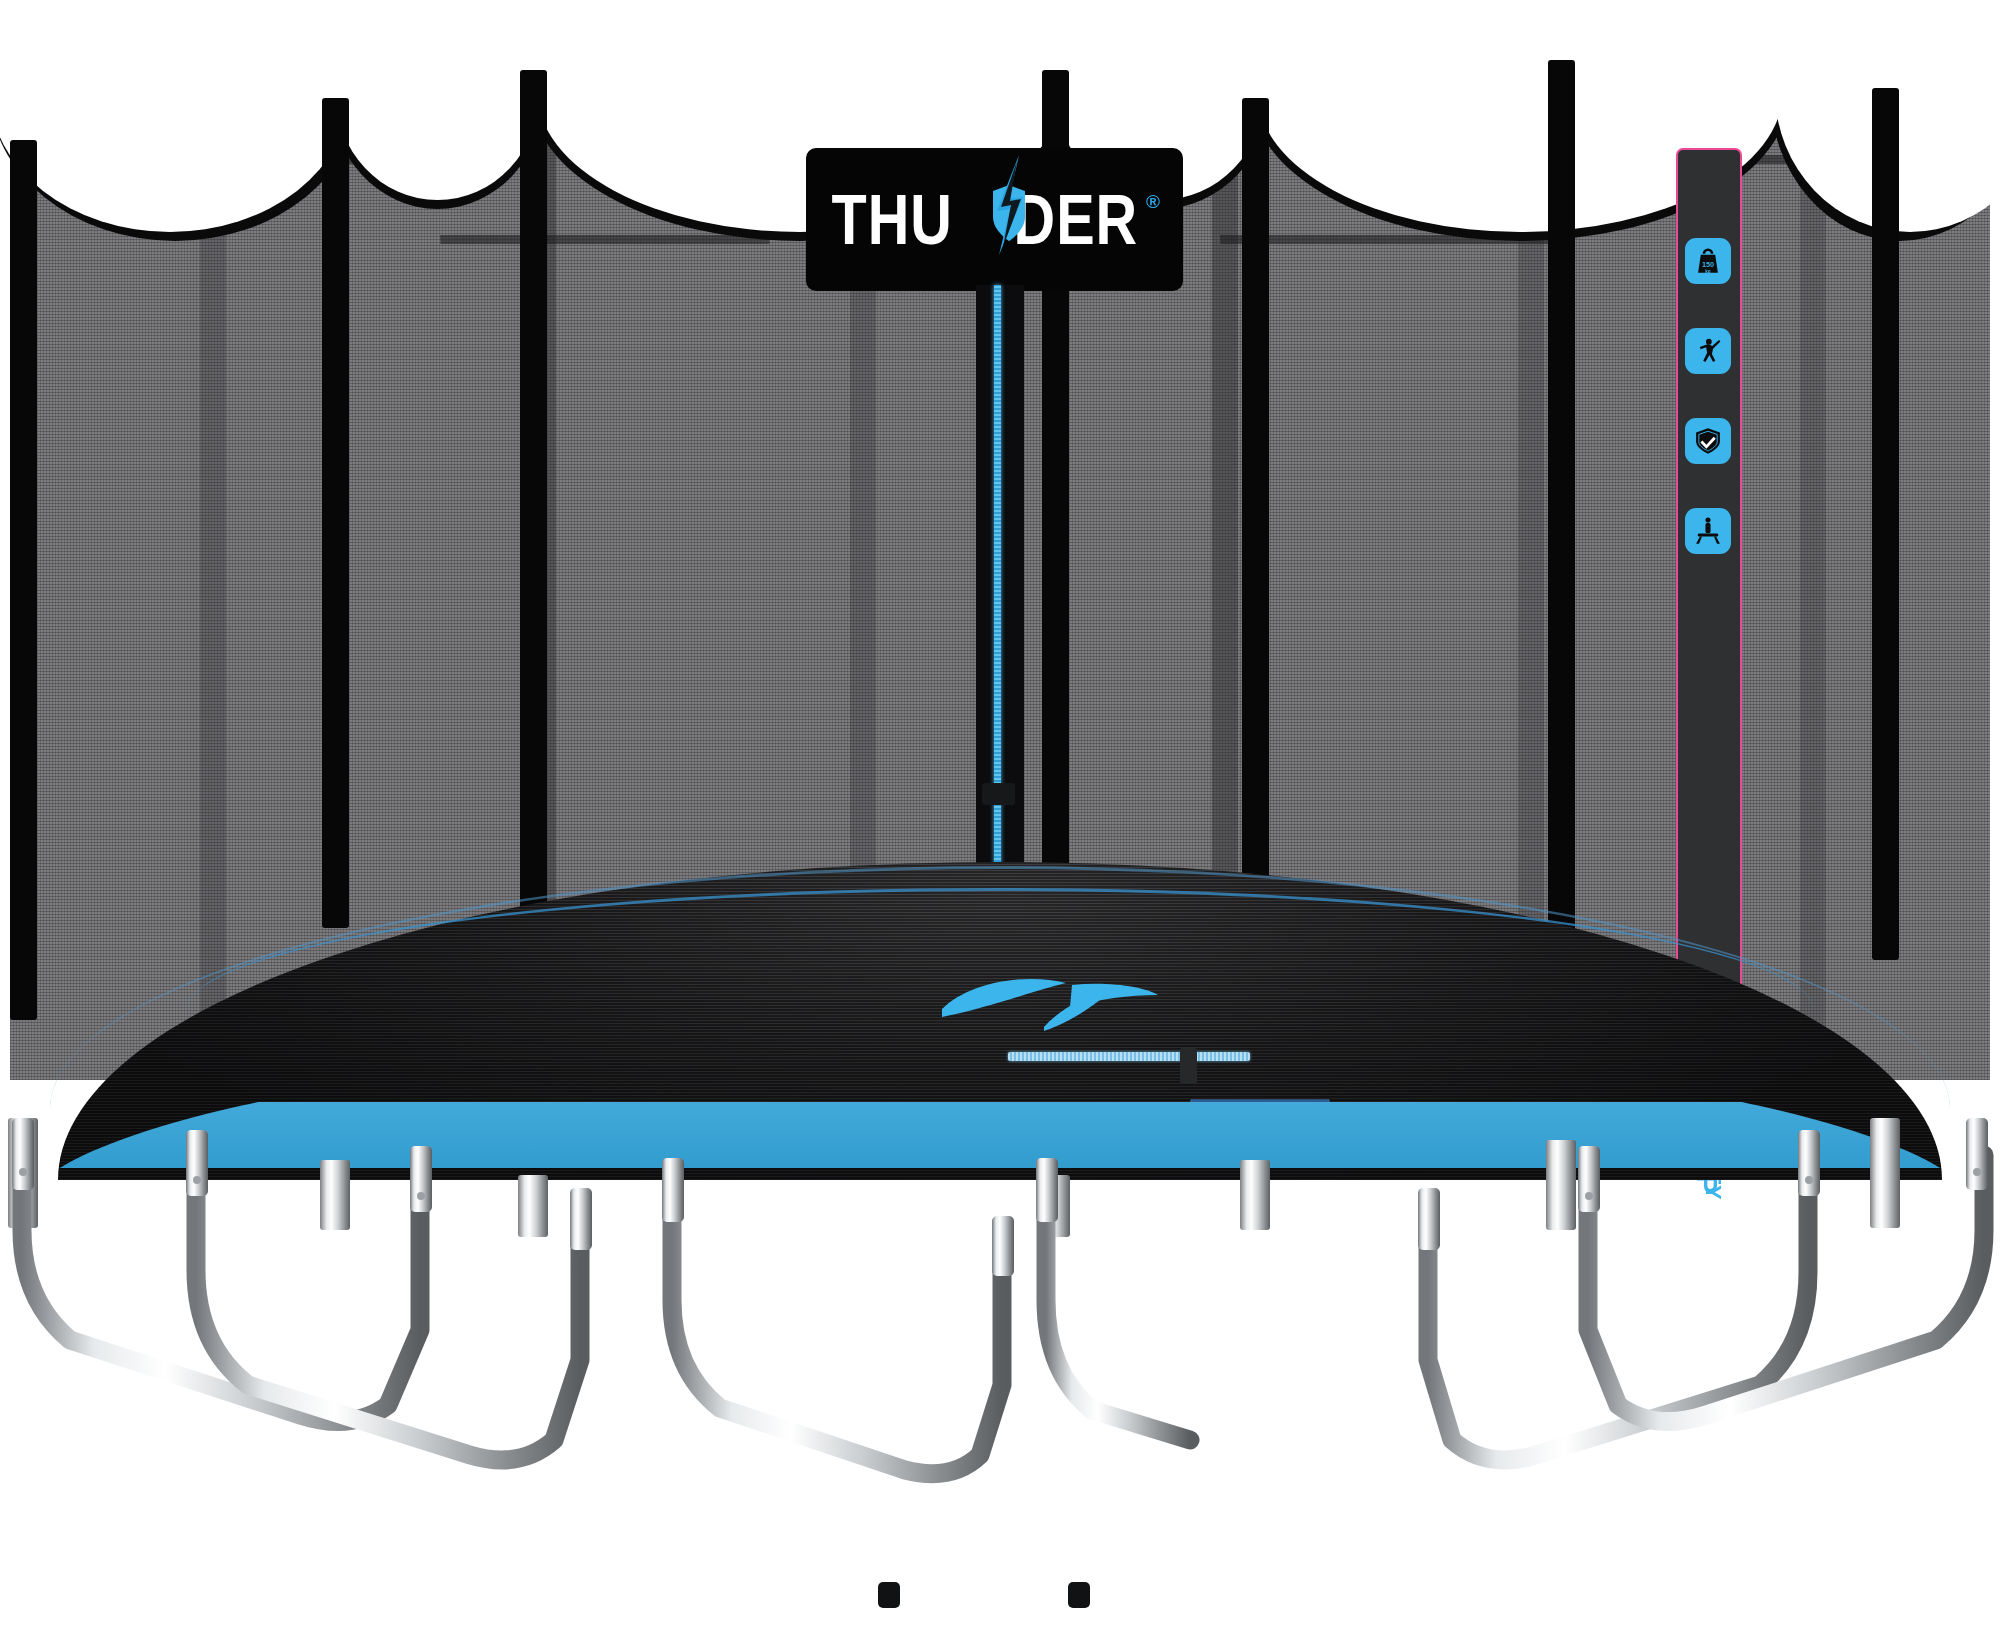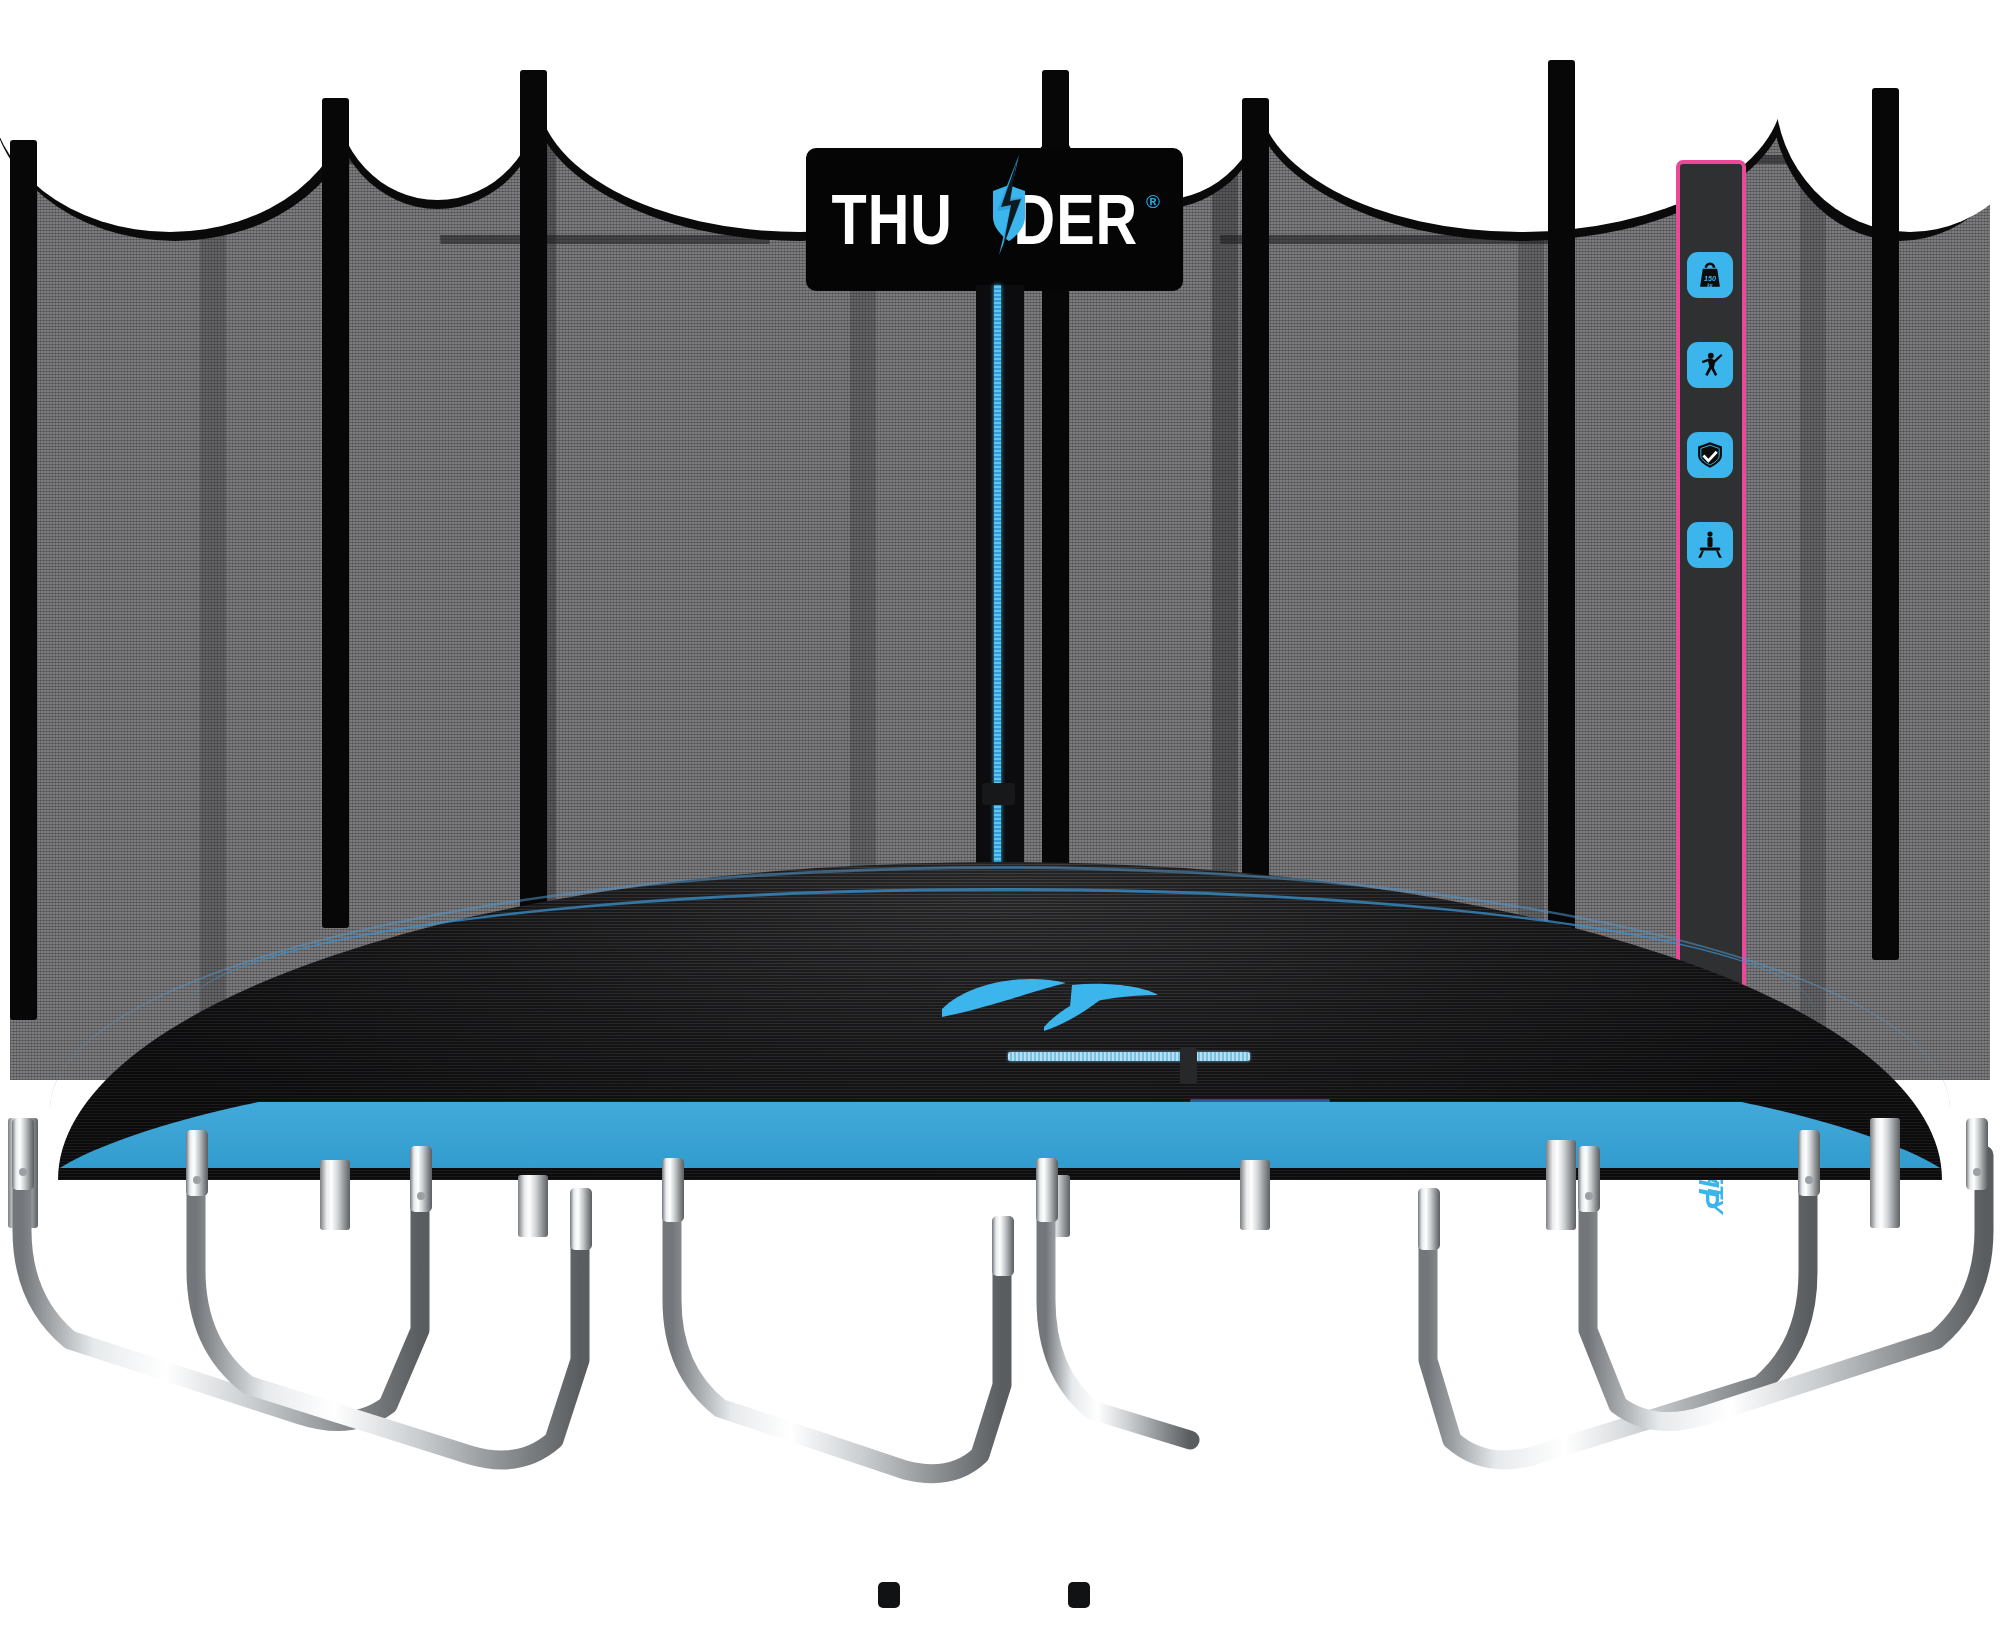--- a/index.html
+++ b/index.html
@@ -63,22 +63,22 @@
 
   
   #entrance{position:absolute;left:976px;top:285px;width:48px;height:795px;background:#0c0c0e;}
   #entrance:before{content:"";position:absolute;left:18px;top:0;width:7px;height:100%;
     background:repeating-linear-gradient(0deg,#63c6ef 0px,#63c6ef 2px,#2f9ed6 2px,#2f9ed6 4px);
     box-shadow:0 0 4px rgba(90,200,245,.85);}
   #zip-slider{position:absolute;left:6px;top:498px;width:33px;height:22px;background:#16181a;border-radius:3px;}
 
   
   #side-banner{
-    position:absolute;left:1676px;top:160px;width:62px;height:985px;
-    background:#2f3032;border:4px solid #ec4899;border-radius:7px;font-style:italic;
+    position:absolute;left:1676px;top:148px;width:62px;height:985px;
+    background:#2f3032;border:2px solid #ec4899;border-radius:7px;
   }
   .badge{
     position:absolute;left:7px;width:46px;height:46px;background:#3bb5ec;border-radius:11px;
     display:flex;align-items:center;justify-content:center;
   }
   .badge svg{display:block;}
   #hj-pill{
     position:absolute;left:6px;top:856px;width:48px;height:92px;background:#3bb5ec;border-radius:9px;
   }
   .vtext{

